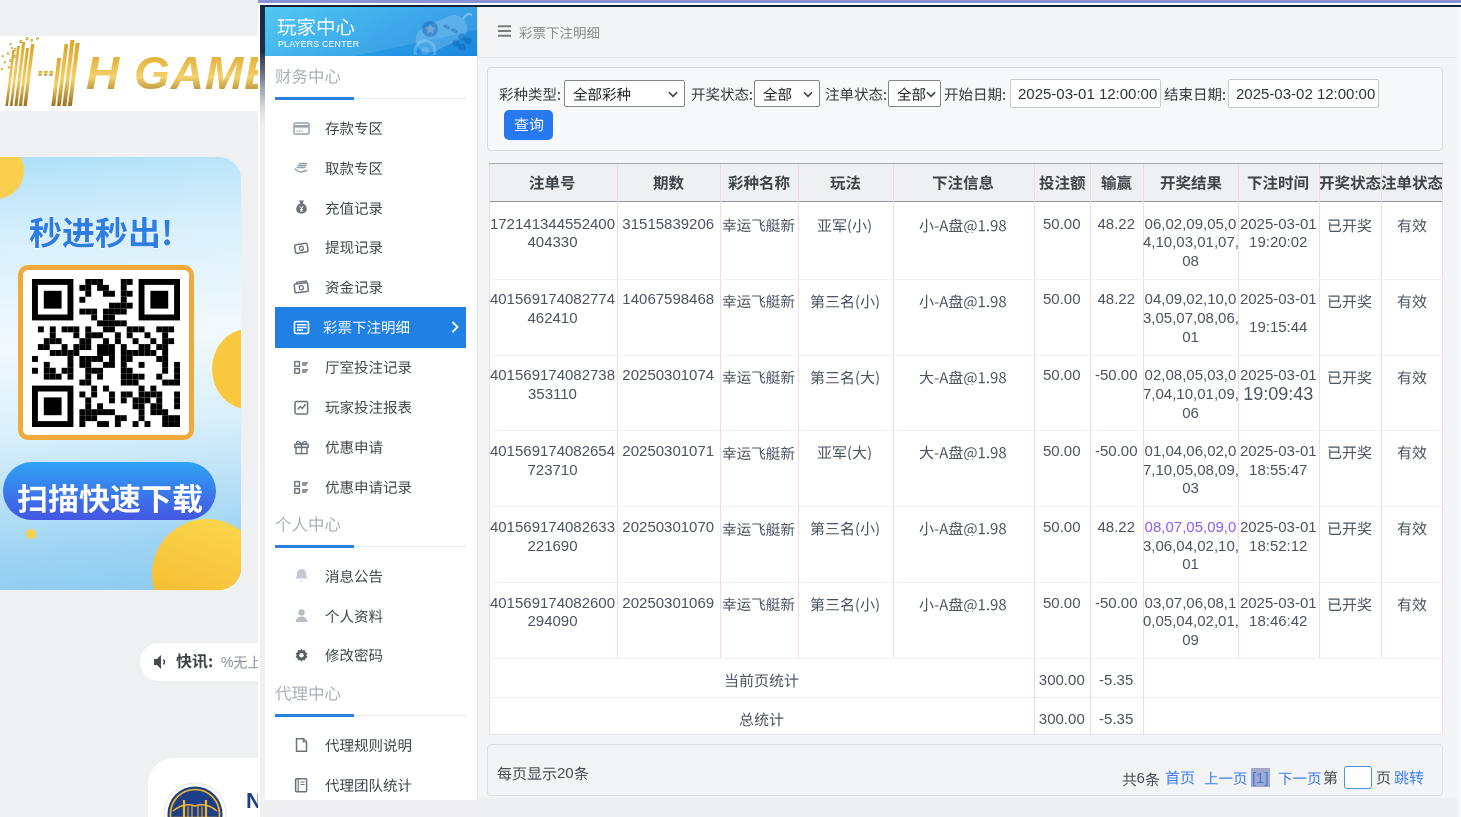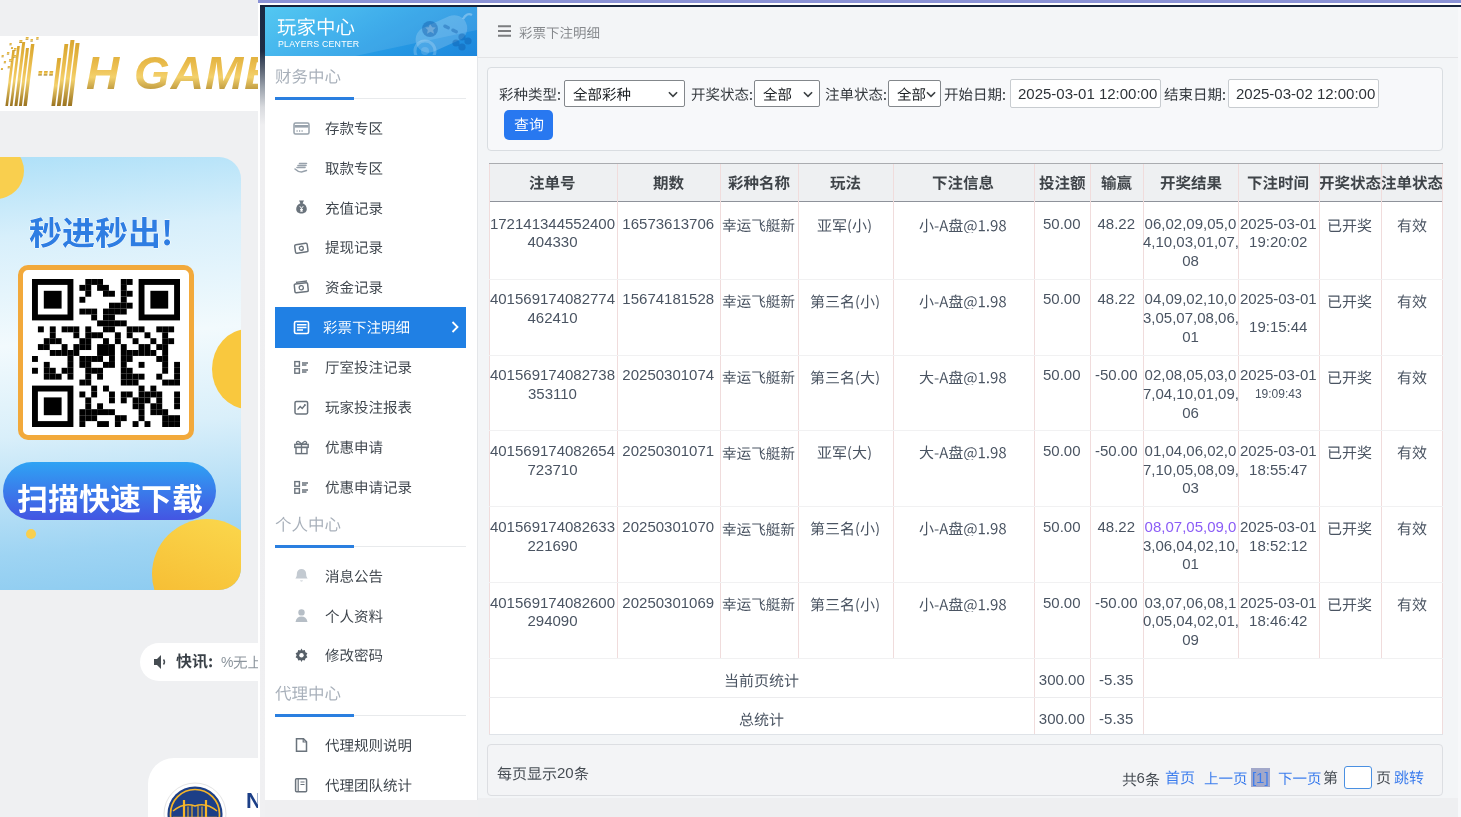--- a/index.html
+++ b/index.html
@@ -568,21 +568,21 @@
 <div class="abs" style="left:488.5px;top:278.8px;width:954.5px;height:1px;background:#f1f1f2"></div>
 <div class="abs" style="left:488.5px;top:354.6px;width:954.5px;height:1px;background:#f1f1f2"></div>
 <div class="abs" style="left:488.5px;top:430.4px;width:954.5px;height:1px;background:#f1f1f2"></div>
 <div class="abs" style="left:488.5px;top:506.2px;width:954.5px;height:1px;background:#f1f1f2"></div>
 <div class="abs" style="left:488.5px;top:582.0px;width:954.5px;height:1px;background:#f1f1f2"></div>
 <div class="abs" style="left:488.5px;top:657.6px;width:954.5px;height:1px;background:#f1f1f2"></div>
 <div class="abs" style="left:488.5px;top:696.8px;width:954.5px;height:1px;background:#ececee"></div>
 <div class="abs" style="left:488.5px;top:734.3px;width:954.5px;height:1px;background:#dfe3e8"></div>
 <div class="abs" style="left:488.5px;top:214.6px;width:128.0px;text-align:center;font-size:15px;line-height:18.7px;color:#4a5462">172141344552400</div>
 <div class="abs" style="left:488.5px;top:233.3px;width:128.0px;text-align:center;font-size:15px;line-height:18.7px;color:#4a5462">404330</div>
-<div class="abs" style="left:616.5px;top:214.6px;width:103.5px;text-align:center;font-size:15px;line-height:18.7px;color:#4a5462">16573613706</div>
+<div class="abs" style="left:616.5px;top:214.6px;width:103.5px;text-align:center;font-size:15px;line-height:18.7px;color:#4a5462">31515839206</div>
 <div class="abs" style="left:722.2px;top:216.8px"><svg class="zh" width="73.0" height="14.6" viewBox="0 0 5000 1000" style="vertical-align:-2.2px" fill="#4a5462">
       <path d="M130 539L130 606L458 606L458 723L76 723L76 790L458 790L458 961L536 961L536 790L924 790L924 723L536 723L536 606L877 606L877 539L696 539C720 502 746 457 769 416L689 394C674 437 645 496 620 539L321 539L374 522C364 488 337 434 312 394L954 394L954 327L536 327L536 214L849 214L849 147L536 147L536 41L458 41L458 147L154 147L154 214L458 214L458 327L49 327L49 394L308 394L240 414C262 452 287 504 297 539ZM1380 103L1380 174L1884 174L1884 103ZM1068 142C1127 183 1206 241 1245 276L1297 222C1256 187 1175 132 1118 94ZM1375 761C1405 748 1449 744 1825 711L1864 787L1931 752C1892 676 1812 545 1750 448L1688 477C1720 528 1756 589 1789 646L1459 671C1512 594 1565 496 1606 402L1955 402L1955 331L1314 331L1314 402L1516 402C1478 503 1422 600 1404 627C1383 659 1367 682 1349 685C1358 706 1371 745 1375 761ZM1252 390L1042 390L1042 460L1179 460L1179 779C1136 798 1086 842 1037 895L1090 964C1139 898 1189 838 1222 838C1245 838 1280 871 1320 896C1391 939 1474 951 1597 951C1705 951 1876 946 1944 941C1945 919 1957 880 1967 859C1864 870 1713 878 1599 878C1488 878 1403 871 1336 829C1297 805 1273 785 1252 775ZM2863 175C2814 235 2737 310 2667 368C2662 286 2660 196 2659 99L2067 99L2067 177L2584 177C2595 642 2644 931 2856 932C2927 931 2951 882 2961 724C2943 716 2920 697 2902 680C2898 792 2888 854 2859 855C2752 855 2699 707 2675 470C2761 518 2854 578 2903 622L2943 562C2892 519 2796 460 2710 414C2784 357 2867 280 2932 212ZM3179 290C3203 333 3226 391 3235 429L3282 409C3273 372 3249 315 3223 273ZM3181 603C3205 651 3228 714 3235 756L3285 737C3277 696 3253 634 3227 586ZM3426 456C3426 450 3434 442 3444 436L3546 436C3539 530 3526 611 3506 680C3489 639 3474 589 3463 530L3412 546C3429 634 3452 704 3480 758C3452 825 3416 876 3371 910C3385 923 3402 946 3411 961C3455 925 3491 879 3519 821C3593 918 3692 941 3808 941L3944 941C3947 922 3957 890 3967 873C3937 874 3835 874 3812 874C3708 874 3615 853 3547 755C3581 659 3601 537 3609 380L3572 374L3561 376L3499 376C3537 303 3575 208 3605 113L3562 86L3545 94L3401 94L3401 160L3522 160C3496 243 3461 320 3448 343C3433 372 3411 399 3395 403C3404 415 3421 442 3426 456ZM3886 61C3824 88 3711 114 3612 129C3621 144 3630 167 3634 182C3671 177 3711 171 3750 163L3750 378L3637 378L3637 446L3750 446L3750 702L3616 702L3616 769L3953 769L3953 702L3816 702L3816 446L3933 446L3933 378L3816 378L3816 149C3862 138 3904 126 3940 112ZM3310 226L3310 476L3159 476L3159 226ZM3040 476L3040 541L3100 541C3100 664 3094 820 3027 929C3041 935 3069 949 3080 959C3149 846 3159 672 3159 541L3310 541L3310 875C3310 887 3306 891 3294 892C3282 892 3244 892 3199 890C3208 907 3217 934 3220 950C3280 950 3316 949 3339 939C3362 928 3370 909 3370 875L3370 164L3247 164L3289 48L3211 33C3205 70 3191 123 3177 164L3100 164L3100 476ZM4360 667C4390 717 4426 785 4442 829L4495 797C4480 755 4444 690 4411 640ZM4135 645C4115 706 4082 768 4041 812C4056 821 4082 840 4094 850C4133 803 4173 730 4196 660ZM4553 136L4553 480C4553 613 4545 785 4460 905C4476 914 4506 937 4518 951C4610 821 4623 624 4623 480L4623 448L4775 448L4775 955L4848 955L4848 448L4958 448L4958 378L4623 378L4623 186C4729 170 4843 144 4927 113L4866 58C4794 88 4665 118 4553 136ZM4214 53C4230 81 4246 115 4258 145L4061 145L4061 208L4503 208L4503 145L4336 145C4323 112 4301 69 4282 36ZM4377 213C4365 259 4342 327 4323 373L4046 373L4046 437L4251 437L4251 541L4050 541L4050 607L4251 607L4251 862C4251 872 4249 875 4239 875C4228 876 4197 876 4162 875C4172 893 4182 921 4184 939C4233 939 4267 938 4290 927C4313 916 4320 898 4320 863L4320 607L4507 607L4507 541L4320 541L4320 437L4519 437L4519 373L4391 373C4410 331 4429 277 4447 228ZM4126 229C4146 274 4161 334 4165 373L4230 355C4225 317 4208 258 4187 215Z"></path>
     </svg></div>
 <div class="abs" style="left:817.4px;top:216.8px"><svg class="zh" width="55.1" height="15" viewBox="0 0 3676 1000" style="vertical-align:-2.2px" fill="#4a5462">
       <path d="M837 317C802 422 736 560 685 648L752 673C803 586 865 455 909 343ZM83 340C134 449 193 593 218 679L289 649C262 565 201 423 149 317ZM73 100L73 174L332 174L332 829L45 829L45 901L955 901L955 829L654 829L654 174L932 174L932 100ZM412 829L412 174L574 174L574 829ZM1076 81L1076 292L1149 292L1149 148L1849 148L1849 292L1925 292L1925 81ZM1209 613C1219 605 1254 599 1311 599L1497 599L1497 725L1077 725L1077 795L1497 795L1497 959L1572 959L1572 795L1931 795L1931 725L1572 725L1572 599L1847 599L1848 532L1572 532L1572 416L1497 416L1497 532L1285 532C1317 483 1348 427 1378 367L1818 367L1818 301L1409 301C1424 268 1438 234 1451 200L1374 177C1361 219 1345 261 1328 301L1180 301L1180 367L1299 367C1275 419 1253 460 1242 477C1221 512 1203 537 1184 541C1193 561 1206 598 1209 613ZM2239 1076L2295 1051C2209 909 2168 739 2168 569C2168 400 2209 231 2295 88L2239 62C2147 212 2092 373 2092 569C2092 766 2147 927 2239 1076ZM2802 54L2802 856C2802 876 2794 882 2774 883C2753 884 2681 885 2608 882C2620 903 2634 939 2639 960C2733 961 2795 959 2832 946C2868 934 2883 911 2883 856L2883 54ZM3043 309C3129 453 3210 640 3233 759L3314 726C3288 606 3203 422 3115 282ZM2540 289C2515 423 2459 596 2370 702C2391 711 2424 729 2441 742C2532 631 2591 450 2624 303ZM3437 1076C3529 927 3584 766 3584 569C3584 373 3529 212 3437 62L3380 88C3466 231 3509 400 3509 569C3509 739 3466 909 3380 1051Z"></path>
     </svg></div>
 <div class="abs" style="left:919.4px;top:216.8px"><svg class="zh" width="87.7" height="15" viewBox="0 0 5844 1000" style="vertical-align:-2.2px" fill="#4a5462">
       <path d="M464 54L464 856C464 876 456 882 436 883C415 884 343 885 270 882C282 903 296 939 301 960C395 961 457 959 494 946C530 934 545 911 545 856L545 54ZM705 309C791 453 872 640 895 759L976 726C950 606 865 422 777 282ZM202 289C177 423 121 596 32 702C53 711 86 729 103 742C194 631 253 450 286 303ZM1046 635L1302 635L1302 565L1046 565ZM1351 880L1444 880L1515 656L1783 656L1853 880L1951 880L1702 147L1599 147ZM1538 583L1574 470C1600 387 1624 308 1647 222L1651 222C1675 307 1698 387 1725 470L1760 583ZM2345 454C2401 483 2471 528 2505 560L2543 512C2509 480 2438 438 2383 411ZM2419 30C2412 54 2399 87 2386 115L2167 115L2167 291L2166 330L2006 330L2006 396L2156 396C2141 457 2106 519 2029 568C2045 578 2073 606 2084 621C2176 561 2216 478 2232 396L2696 396L2696 513C2696 524 2692 528 2678 528C2665 529 2619 529 2571 528C2582 546 2592 573 2595 592C2663 592 2707 592 2734 581C2762 570 2771 550 2771 514L2771 396L2911 396L2911 330L2771 330L2771 115L2467 115L2500 46ZM2352 233C2405 259 2469 300 2500 330L2241 330L2242 292L2242 177L2696 177L2696 330L2502 330L2540 284C2507 253 2442 214 2389 190ZM2113 619L2113 865L2000 865L2000 932L2910 932L2910 865L2798 865L2798 619ZM2183 865L2183 680L2317 680L2317 865ZM2386 865L2386 680L2520 680L2520 865ZM2590 865L2590 680L2725 680L2725 865ZM3404 1053C3482 1053 3552 1035 3617 996L3592 942C3543 971 3480 992 3411 992C3221 992 3078 868 3078 650C3078 389 3271 219 3470 219C3673 219 3780 351 3780 532C3780 676 3700 763 3629 763C3568 763 3546 720 3568 631L3612 408L3552 408L3539 454L3537 454C3516 417 3486 399 3448 399C3317 399 3232 540 3232 658C3232 760 3291 817 3367 817C3417 817 3467 783 3503 740L3506 740C3513 797 3560 825 3621 825C3722 825 3844 723 3844 528C3844 308 3702 158 3478 158C3228 158 3011 354 3011 653C3011 914 3186 1053 3404 1053ZM3385 754C3340 754 3306 725 3306 653C3306 568 3361 463 3448 463C3479 463 3499 475 3520 510L3489 687C3450 734 3416 754 3385 754ZM3989 880L4391 880L4391 804L4244 804L4244 147L4174 147C4134 170 4087 187 4022 199L4022 257L4153 257L4153 804L3989 804ZM4595 893C4631 893 4661 865 4661 824C4661 782 4631 754 4595 754C4558 754 4529 782 4529 824C4529 865 4558 893 4595 893ZM4969 893C5106 893 5235 779 5235 482C5235 249 5129 134 4988 134C4874 134 4778 229 4778 372C4778 523 4858 602 4980 602C5041 602 5104 567 5149 513C5142 740 5060 817 4966 817C4918 817 4874 796 4842 761L4792 818C4833 861 4889 893 4969 893ZM5148 436C5099 506 5044 534 4995 534C4908 534 4864 470 4864 372C4864 271 4918 205 4989 205C5082 205 5138 285 5148 436ZM5569 893C5706 893 5798 810 5798 704C5798 603 5739 548 5675 511L5675 506C5718 472 5772 406 5772 329C5772 216 5696 136 5571 136C5457 136 5370 211 5370 322C5370 399 5416 454 5469 491L5469 495C5402 531 5335 600 5335 698C5335 811 5433 893 5569 893ZM5619 482C5532 448 5453 409 5453 322C5453 251 5502 204 5570 204C5648 204 5694 261 5694 334C5694 388 5668 438 5619 482ZM5570 825C5482 825 5416 768 5416 690C5416 620 5458 562 5517 524C5621 566 5711 602 5711 701C5711 774 5655 825 5570 825Z"></path>
     </svg></div>
 <div class="abs" style="left:1034px;top:214.6px;width:55.5px;text-align:center;font-size:15px;line-height:18.7px;color:#4a5462">50.00</div>
@@ -593,21 +593,21 @@
 <div class="abs" style="left:1238px;top:214.6px;width:80.5px;text-align:center;font-size:15px;line-height:18.7px;color:#4a5462">2025-03-01</div>
 <div class="abs" style="left:1238px;top:233.3px;width:80.5px;text-align:center;font-size:15px;line-height:18.7px;color:#4a5462">19:20:02</div>
 <div class="abs" style="left:1327.2px;top:216.8px"><svg class="zh" width="45.0" height="15" viewBox="0 0 3000 1000" style="vertical-align:-2.2px" fill="#4a5462">
       <path d="M93 102L93 177L747 177L747 440L222 440L222 275L146 275L146 778C146 902 197 932 359 932C397 932 695 932 735 932C900 932 933 877 952 693C930 689 896 676 876 662C862 823 845 858 736 858C668 858 408 858 355 858C245 858 222 843 222 779L222 514L747 514L747 564L825 564L825 102ZM1649 177L1649 462L1369 462L1369 419L1369 177ZM1052 462L1052 534L1288 534C1274 671 1223 805 1054 908C1074 921 1101 946 1114 964C1299 847 1351 691 1365 534L1649 534L1649 961L1726 961L1726 534L1949 534L1949 462L1726 462L1726 177L1918 177L1918 105L1089 105L1089 177L1293 177L1293 419L1292 462ZM2074 122C2111 171 2152 238 2166 281L2228 246C2212 204 2170 139 2132 93ZM2464 530C2460 557 2456 582 2450 606L2060 606L2060 674L2429 674C2383 784 2284 859 2043 898C2057 913 2074 942 2079 960C2332 917 2444 830 2499 703C2574 848 2710 923 2915 954C2925 933 2944 903 2961 887C2761 865 2625 800 2560 674L2938 674L2938 606L2530 606C2535 582 2539 556 2543 530ZM2047 407L2079 472C2138 442 2209 404 2279 365L2279 531L2352 531L2352 40L2279 40L2279 294C2192 338 2106 381 2047 407ZM2597 37C2562 112 2479 193 2391 241C2405 254 2426 280 2437 295C2486 268 2533 231 2573 189L2851 189C2816 263 2763 319 2696 362C2664 323 2613 275 2570 241L2514 274C2556 309 2605 356 2636 394C2561 430 2473 452 2377 466C2391 481 2410 511 2417 529C2665 485 2865 386 2945 144L2901 122L2887 125L2628 125C2644 104 2657 82 2669 60Z"></path>
     </svg></div>
 <div class="abs" style="left:1397.0px;top:216.8px"><svg class="zh" width="30.0" height="15" viewBox="0 0 2000 1000" style="vertical-align:-2.2px" fill="#4a5462">
       <path d="M391 40C379 83 365 127 347 170L63 170L63 240L316 240C252 372 160 494 40 576C54 590 78 617 88 634C151 589 207 535 255 474L255 959L329 959L329 761L748 761L748 865C748 880 743 886 726 886C707 887 646 888 580 885C590 906 601 937 605 957C691 957 746 957 779 946C812 933 822 910 822 866L822 356L336 356C359 318 379 280 397 240L939 240L939 170L427 170C442 133 455 95 467 58ZM329 591L748 591L748 696L329 696ZM329 527L329 424L748 424L748 527ZM1169 280C1137 357 1087 439 1035 496C1050 506 1077 530 1088 541C1140 481 1197 386 1234 299ZM1334 307C1379 361 1426 435 1445 484L1505 449C1485 401 1436 329 1390 277ZM1201 64C1230 101 1259 151 1273 186L1058 186L1058 254L1513 254L1513 186L1286 186L1341 161C1327 127 1295 76 1263 39ZM1138 520C1178 559 1220 604 1259 650C1203 747 1129 825 1038 881C1054 893 1081 921 1091 935C1176 877 1248 801 1306 707C1349 762 1386 815 1408 857L1468 810C1441 762 1395 701 1344 640C1372 584 1396 522 1415 456L1344 443C1331 493 1314 539 1294 583C1261 547 1226 511 1194 480ZM1657 292L1824 292C1804 426 1774 540 1726 634C1685 552 1654 460 1633 362ZM1645 39C1616 217 1566 388 1484 497C1500 510 1525 539 1535 554C1555 526 1573 495 1590 461C1615 550 1646 632 1684 704C1625 791 1546 858 1440 907C1456 920 1482 949 1492 963C1588 913 1664 850 1723 771C1775 850 1838 915 1914 959C1926 940 1950 913 1967 899C1886 857 1820 790 1766 706C1831 596 1871 460 1897 292L1954 292L1954 222L1677 222C1692 167 1704 109 1715 50Z"></path>
     </svg></div>
 <div class="abs" style="left:488.5px;top:290.4px;width:128.0px;text-align:center;font-size:15px;line-height:18.7px;color:#4a5462">401569174082774</div>
 <div class="abs" style="left:488.5px;top:309.1px;width:128.0px;text-align:center;font-size:15px;line-height:18.7px;color:#4a5462">462410</div>
-<div class="abs" style="left:616.5px;top:290.4px;width:103.5px;text-align:center;font-size:15px;line-height:18.7px;color:#4a5462">15674181528</div>
+<div class="abs" style="left:616.5px;top:290.4px;width:103.5px;text-align:center;font-size:15px;line-height:18.7px;color:#4a5462">14067598468</div>
 <div class="abs" style="left:722.2px;top:292.6px"><svg class="zh" width="73.0" height="14.6" viewBox="0 0 5000 1000" style="vertical-align:-2.2px" fill="#4a5462">
       <path d="M130 539L130 606L458 606L458 723L76 723L76 790L458 790L458 961L536 961L536 790L924 790L924 723L536 723L536 606L877 606L877 539L696 539C720 502 746 457 769 416L689 394C674 437 645 496 620 539L321 539L374 522C364 488 337 434 312 394L954 394L954 327L536 327L536 214L849 214L849 147L536 147L536 41L458 41L458 147L154 147L154 214L458 214L458 327L49 327L49 394L308 394L240 414C262 452 287 504 297 539ZM1380 103L1380 174L1884 174L1884 103ZM1068 142C1127 183 1206 241 1245 276L1297 222C1256 187 1175 132 1118 94ZM1375 761C1405 748 1449 744 1825 711L1864 787L1931 752C1892 676 1812 545 1750 448L1688 477C1720 528 1756 589 1789 646L1459 671C1512 594 1565 496 1606 402L1955 402L1955 331L1314 331L1314 402L1516 402C1478 503 1422 600 1404 627C1383 659 1367 682 1349 685C1358 706 1371 745 1375 761ZM1252 390L1042 390L1042 460L1179 460L1179 779C1136 798 1086 842 1037 895L1090 964C1139 898 1189 838 1222 838C1245 838 1280 871 1320 896C1391 939 1474 951 1597 951C1705 951 1876 946 1944 941C1945 919 1957 880 1967 859C1864 870 1713 878 1599 878C1488 878 1403 871 1336 829C1297 805 1273 785 1252 775ZM2863 175C2814 235 2737 310 2667 368C2662 286 2660 196 2659 99L2067 99L2067 177L2584 177C2595 642 2644 931 2856 932C2927 931 2951 882 2961 724C2943 716 2920 697 2902 680C2898 792 2888 854 2859 855C2752 855 2699 707 2675 470C2761 518 2854 578 2903 622L2943 562C2892 519 2796 460 2710 414C2784 357 2867 280 2932 212ZM3179 290C3203 333 3226 391 3235 429L3282 409C3273 372 3249 315 3223 273ZM3181 603C3205 651 3228 714 3235 756L3285 737C3277 696 3253 634 3227 586ZM3426 456C3426 450 3434 442 3444 436L3546 436C3539 530 3526 611 3506 680C3489 639 3474 589 3463 530L3412 546C3429 634 3452 704 3480 758C3452 825 3416 876 3371 910C3385 923 3402 946 3411 961C3455 925 3491 879 3519 821C3593 918 3692 941 3808 941L3944 941C3947 922 3957 890 3967 873C3937 874 3835 874 3812 874C3708 874 3615 853 3547 755C3581 659 3601 537 3609 380L3572 374L3561 376L3499 376C3537 303 3575 208 3605 113L3562 86L3545 94L3401 94L3401 160L3522 160C3496 243 3461 320 3448 343C3433 372 3411 399 3395 403C3404 415 3421 442 3426 456ZM3886 61C3824 88 3711 114 3612 129C3621 144 3630 167 3634 182C3671 177 3711 171 3750 163L3750 378L3637 378L3637 446L3750 446L3750 702L3616 702L3616 769L3953 769L3953 702L3816 702L3816 446L3933 446L3933 378L3816 378L3816 149C3862 138 3904 126 3940 112ZM3310 226L3310 476L3159 476L3159 226ZM3040 476L3040 541L3100 541C3100 664 3094 820 3027 929C3041 935 3069 949 3080 959C3149 846 3159 672 3159 541L3310 541L3310 875C3310 887 3306 891 3294 892C3282 892 3244 892 3199 890C3208 907 3217 934 3220 950C3280 950 3316 949 3339 939C3362 928 3370 909 3370 875L3370 164L3247 164L3289 48L3211 33C3205 70 3191 123 3177 164L3100 164L3100 476ZM4360 667C4390 717 4426 785 4442 829L4495 797C4480 755 4444 690 4411 640ZM4135 645C4115 706 4082 768 4041 812C4056 821 4082 840 4094 850C4133 803 4173 730 4196 660ZM4553 136L4553 480C4553 613 4545 785 4460 905C4476 914 4506 937 4518 951C4610 821 4623 624 4623 480L4623 448L4775 448L4775 955L4848 955L4848 448L4958 448L4958 378L4623 378L4623 186C4729 170 4843 144 4927 113L4866 58C4794 88 4665 118 4553 136ZM4214 53C4230 81 4246 115 4258 145L4061 145L4061 208L4503 208L4503 145L4336 145C4323 112 4301 69 4282 36ZM4377 213C4365 259 4342 327 4323 373L4046 373L4046 437L4251 437L4251 541L4050 541L4050 607L4251 607L4251 862C4251 872 4249 875 4239 875C4228 876 4197 876 4162 875C4172 893 4182 921 4184 939C4233 939 4267 938 4290 927C4313 916 4320 898 4320 863L4320 607L4507 607L4507 541L4320 541L4320 437L4519 437L4519 373L4391 373C4410 331 4429 277 4447 228ZM4126 229C4146 274 4161 334 4165 373L4230 355C4225 317 4208 258 4187 215Z"></path>
     </svg></div>
 <div class="abs" style="left:809.9px;top:292.6px"><svg class="zh" width="70.1" height="15" viewBox="0 0 4676 1000" style="vertical-align:-2.2px" fill="#4a5462">
       <path d="M168 479C160 551 145 640 131 700L398 700C315 787 188 863 70 902C87 916 108 943 119 961C238 914 369 829 457 729L457 960L531 960L531 700L821 700C811 791 800 830 786 844C778 851 768 852 750 852C732 853 685 852 636 847C647 866 656 895 657 916C709 919 758 919 783 917C812 915 830 909 847 892C873 867 886 806 900 666C901 656 902 636 902 636L531 636L531 543L868 543L868 322L131 322L131 386L457 386L457 479ZM231 543L457 543L457 636L217 636ZM531 386L795 386L795 479L531 479ZM212 35C177 131 117 222 46 282C65 291 95 308 109 319C147 283 184 237 216 184L271 184C292 224 312 273 321 305L387 281C380 256 364 218 346 184L507 184L507 126L249 126C261 102 272 77 281 52ZM598 35C572 127 525 215 464 273C483 282 515 301 530 312C561 278 591 234 617 184L685 184C718 223 749 273 763 306L828 278C816 252 793 216 767 184L947 184L947 126L644 126C654 102 663 77 670 52ZM1123 137L1123 213L1879 213L1879 137ZM1187 464L1187 539L1801 539L1801 464ZM1065 811L1065 887L1934 887L1934 811ZM2263 351C2314 386 2373 434 2417 474C2300 536 2171 581 2047 607C2061 624 2079 656 2086 676C2141 663 2197 647 2252 627L2252 959L2327 959L2327 907L2773 907L2773 959L2849 959L2849 540L2451 540C2617 451 2762 327 2844 167L2794 136L2781 140L2427 140C2451 112 2473 83 2492 54L2406 37C2347 133 2233 244 2069 321C2087 334 2111 361 2122 379C2217 330 2296 271 2361 209L2733 209C2674 297 2587 372 2487 435C2440 394 2374 344 2321 308ZM2773 838L2327 838L2327 609L2773 609ZM3239 1076L3295 1051C3209 909 3168 739 3168 569C3168 400 3209 231 3295 88L3239 62C3147 212 3092 373 3092 569C3092 766 3147 927 3239 1076ZM3802 54L3802 856C3802 876 3794 882 3774 883C3753 884 3681 885 3608 882C3620 903 3634 939 3639 960C3733 961 3795 959 3832 946C3868 934 3883 911 3883 856L3883 54ZM4043 309C4129 453 4210 640 4233 759L4314 726C4288 606 4203 422 4115 282ZM3540 289C3515 423 3459 596 3370 702C3391 711 3424 729 3441 742C3532 631 3591 450 3624 303ZM4437 1076C4529 927 4584 766 4584 569C4584 373 4529 212 4437 62L4380 88C4466 231 4509 400 4509 569C4509 739 4466 909 4380 1051Z"></path>
     </svg></div>
 <div class="abs" style="left:919.4px;top:292.6px"><svg class="zh" width="87.7" height="15" viewBox="0 0 5844 1000" style="vertical-align:-2.2px" fill="#4a5462">
       <path d="M464 54L464 856C464 876 456 882 436 883C415 884 343 885 270 882C282 903 296 939 301 960C395 961 457 959 494 946C530 934 545 911 545 856L545 54ZM705 309C791 453 872 640 895 759L976 726C950 606 865 422 777 282ZM202 289C177 423 121 596 32 702C53 711 86 729 103 742C194 631 253 450 286 303ZM1046 635L1302 635L1302 565L1046 565ZM1351 880L1444 880L1515 656L1783 656L1853 880L1951 880L1702 147L1599 147ZM1538 583L1574 470C1600 387 1624 308 1647 222L1651 222C1675 307 1698 387 1725 470L1760 583ZM2345 454C2401 483 2471 528 2505 560L2543 512C2509 480 2438 438 2383 411ZM2419 30C2412 54 2399 87 2386 115L2167 115L2167 291L2166 330L2006 330L2006 396L2156 396C2141 457 2106 519 2029 568C2045 578 2073 606 2084 621C2176 561 2216 478 2232 396L2696 396L2696 513C2696 524 2692 528 2678 528C2665 529 2619 529 2571 528C2582 546 2592 573 2595 592C2663 592 2707 592 2734 581C2762 570 2771 550 2771 514L2771 396L2911 396L2911 330L2771 330L2771 115L2467 115L2500 46ZM2352 233C2405 259 2469 300 2500 330L2241 330L2242 292L2242 177L2696 177L2696 330L2502 330L2540 284C2507 253 2442 214 2389 190ZM2113 619L2113 865L2000 865L2000 932L2910 932L2910 865L2798 865L2798 619ZM2183 865L2183 680L2317 680L2317 865ZM2386 865L2386 680L2520 680L2520 865ZM2590 865L2590 680L2725 680L2725 865ZM3404 1053C3482 1053 3552 1035 3617 996L3592 942C3543 971 3480 992 3411 992C3221 992 3078 868 3078 650C3078 389 3271 219 3470 219C3673 219 3780 351 3780 532C3780 676 3700 763 3629 763C3568 763 3546 720 3568 631L3612 408L3552 408L3539 454L3537 454C3516 417 3486 399 3448 399C3317 399 3232 540 3232 658C3232 760 3291 817 3367 817C3417 817 3467 783 3503 740L3506 740C3513 797 3560 825 3621 825C3722 825 3844 723 3844 528C3844 308 3702 158 3478 158C3228 158 3011 354 3011 653C3011 914 3186 1053 3404 1053ZM3385 754C3340 754 3306 725 3306 653C3306 568 3361 463 3448 463C3479 463 3499 475 3520 510L3489 687C3450 734 3416 754 3385 754ZM3989 880L4391 880L4391 804L4244 804L4244 147L4174 147C4134 170 4087 187 4022 199L4022 257L4153 257L4153 804L3989 804ZM4595 893C4631 893 4661 865 4661 824C4661 782 4631 754 4595 754C4558 754 4529 782 4529 824C4529 865 4558 893 4595 893ZM4969 893C5106 893 5235 779 5235 482C5235 249 5129 134 4988 134C4874 134 4778 229 4778 372C4778 523 4858 602 4980 602C5041 602 5104 567 5149 513C5142 740 5060 817 4966 817C4918 817 4874 796 4842 761L4792 818C4833 861 4889 893 4969 893ZM5148 436C5099 506 5044 534 4995 534C4908 534 4864 470 4864 372C4864 271 4918 205 4989 205C5082 205 5138 285 5148 436ZM5569 893C5706 893 5798 810 5798 704C5798 603 5739 548 5675 511L5675 506C5718 472 5772 406 5772 329C5772 216 5696 136 5571 136C5457 136 5370 211 5370 322C5370 399 5416 454 5469 491L5469 495C5402 531 5335 600 5335 698C5335 811 5433 893 5569 893ZM5619 482C5532 448 5453 409 5453 322C5453 251 5502 204 5570 204C5648 204 5694 261 5694 334C5694 388 5668 438 5619 482ZM5570 825C5482 825 5416 768 5416 690C5416 620 5458 562 5517 524C5621 566 5711 602 5711 701C5711 774 5655 825 5570 825Z"></path>
     </svg></div>
 <div class="abs" style="left:1034px;top:290.4px;width:55.5px;text-align:center;font-size:15px;line-height:18.7px;color:#4a5462">50.00</div>
@@ -634,21 +634,21 @@
     </svg></div>
 <div class="abs" style="left:919.4px;top:368.4px"><svg class="zh" width="87.7" height="15" viewBox="0 0 5844 1000" style="vertical-align:-2.2px" fill="#4a5462">
       <path d="M461 41C460 120 461 221 446 327L62 327L62 404L433 404C393 594 293 788 43 896C64 912 88 939 100 958C344 846 452 654 501 461C579 689 708 866 902 958C915 936 939 905 958 888C764 807 633 625 563 404L942 404L942 327L526 327C540 222 541 122 542 41ZM1046 635L1302 635L1302 565L1046 565ZM1351 880L1444 880L1515 656L1783 656L1853 880L1951 880L1702 147L1599 147ZM1538 583L1574 470C1600 387 1624 308 1647 222L1651 222C1675 307 1698 387 1725 470L1760 583ZM2345 454C2401 483 2471 528 2505 560L2543 512C2509 480 2438 438 2383 411ZM2419 30C2412 54 2399 87 2386 115L2167 115L2167 291L2166 330L2006 330L2006 396L2156 396C2141 457 2106 519 2029 568C2045 578 2073 606 2084 621C2176 561 2216 478 2232 396L2696 396L2696 513C2696 524 2692 528 2678 528C2665 529 2619 529 2571 528C2582 546 2592 573 2595 592C2663 592 2707 592 2734 581C2762 570 2771 550 2771 514L2771 396L2911 396L2911 330L2771 330L2771 115L2467 115L2500 46ZM2352 233C2405 259 2469 300 2500 330L2241 330L2242 292L2242 177L2696 177L2696 330L2502 330L2540 284C2507 253 2442 214 2389 190ZM2113 619L2113 865L2000 865L2000 932L2910 932L2910 865L2798 865L2798 619ZM2183 865L2183 680L2317 680L2317 865ZM2386 865L2386 680L2520 680L2520 865ZM2590 865L2590 680L2725 680L2725 865ZM3404 1053C3482 1053 3552 1035 3617 996L3592 942C3543 971 3480 992 3411 992C3221 992 3078 868 3078 650C3078 389 3271 219 3470 219C3673 219 3780 351 3780 532C3780 676 3700 763 3629 763C3568 763 3546 720 3568 631L3612 408L3552 408L3539 454L3537 454C3516 417 3486 399 3448 399C3317 399 3232 540 3232 658C3232 760 3291 817 3367 817C3417 817 3467 783 3503 740L3506 740C3513 797 3560 825 3621 825C3722 825 3844 723 3844 528C3844 308 3702 158 3478 158C3228 158 3011 354 3011 653C3011 914 3186 1053 3404 1053ZM3385 754C3340 754 3306 725 3306 653C3306 568 3361 463 3448 463C3479 463 3499 475 3520 510L3489 687C3450 734 3416 754 3385 754ZM3989 880L4391 880L4391 804L4244 804L4244 147L4174 147C4134 170 4087 187 4022 199L4022 257L4153 257L4153 804L3989 804ZM4595 893C4631 893 4661 865 4661 824C4661 782 4631 754 4595 754C4558 754 4529 782 4529 824C4529 865 4558 893 4595 893ZM4969 893C5106 893 5235 779 5235 482C5235 249 5129 134 4988 134C4874 134 4778 229 4778 372C4778 523 4858 602 4980 602C5041 602 5104 567 5149 513C5142 740 5060 817 4966 817C4918 817 4874 796 4842 761L4792 818C4833 861 4889 893 4969 893ZM5148 436C5099 506 5044 534 4995 534C4908 534 4864 470 4864 372C4864 271 4918 205 4989 205C5082 205 5138 285 5148 436ZM5569 893C5706 893 5798 810 5798 704C5798 603 5739 548 5675 511L5675 506C5718 472 5772 406 5772 329C5772 216 5696 136 5571 136C5457 136 5370 211 5370 322C5370 399 5416 454 5469 491L5469 495C5402 531 5335 600 5335 698C5335 811 5433 893 5569 893ZM5619 482C5532 448 5453 409 5453 322C5453 251 5502 204 5570 204C5648 204 5694 261 5694 334C5694 388 5668 438 5619 482ZM5570 825C5482 825 5416 768 5416 690C5416 620 5458 562 5517 524C5621 566 5711 602 5711 701C5711 774 5655 825 5570 825Z"></path>
     </svg></div>
 <div class="abs" style="left:1034px;top:366.2px;width:55.5px;text-align:center;font-size:15px;line-height:18.7px;color:#4a5462">50.00</div>
 <div class="abs" style="left:1089.5px;top:366.2px;width:53.5px;text-align:center;font-size:15px;line-height:18.7px;color:#4a5462">-50.00</div>
 <div class="abs" style="left:1143px;top:366.2px;width:95.0px;text-align:center;font-size:15px;line-height:18.7px;color:#4a5462">02,08,05,03,0</div>
 <div class="abs" style="left:1143px;top:384.9px;width:95.0px;text-align:center;font-size:15px;line-height:18.7px;color:#4a5462">7,04,10,01,09,</div>
 <div class="abs" style="left:1143px;top:403.6px;width:95.0px;text-align:center;font-size:15px;line-height:18.7px;color:#4a5462">06</div>
 <div class="abs" style="left:1238px;top:366.2px;width:80.5px;text-align:center;font-size:15px;line-height:18.7px;color:#4a5462">2025-03-01</div>
-<div class="abs" style="left:1238px;top:384.9px;width:80.5px;text-align:center;font-size:12px;line-height:18.7px;color:#4a5462">19:09:43</div>
+<div class="abs" style="left:1238px;top:384.9px;width:80.5px;text-align:center;font-size:18px;line-height:18.7px;color:#4a5462">19:09:43</div>
 <div class="abs" style="left:1327.2px;top:368.4px"><svg class="zh" width="45.0" height="15" viewBox="0 0 3000 1000" style="vertical-align:-2.2px" fill="#4a5462">
       <path d="M93 102L93 177L747 177L747 440L222 440L222 275L146 275L146 778C146 902 197 932 359 932C397 932 695 932 735 932C900 932 933 877 952 693C930 689 896 676 876 662C862 823 845 858 736 858C668 858 408 858 355 858C245 858 222 843 222 779L222 514L747 514L747 564L825 564L825 102ZM1649 177L1649 462L1369 462L1369 419L1369 177ZM1052 462L1052 534L1288 534C1274 671 1223 805 1054 908C1074 921 1101 946 1114 964C1299 847 1351 691 1365 534L1649 534L1649 961L1726 961L1726 534L1949 534L1949 462L1726 462L1726 177L1918 177L1918 105L1089 105L1089 177L1293 177L1293 419L1292 462ZM2074 122C2111 171 2152 238 2166 281L2228 246C2212 204 2170 139 2132 93ZM2464 530C2460 557 2456 582 2450 606L2060 606L2060 674L2429 674C2383 784 2284 859 2043 898C2057 913 2074 942 2079 960C2332 917 2444 830 2499 703C2574 848 2710 923 2915 954C2925 933 2944 903 2961 887C2761 865 2625 800 2560 674L2938 674L2938 606L2530 606C2535 582 2539 556 2543 530ZM2047 407L2079 472C2138 442 2209 404 2279 365L2279 531L2352 531L2352 40L2279 40L2279 294C2192 338 2106 381 2047 407ZM2597 37C2562 112 2479 193 2391 241C2405 254 2426 280 2437 295C2486 268 2533 231 2573 189L2851 189C2816 263 2763 319 2696 362C2664 323 2613 275 2570 241L2514 274C2556 309 2605 356 2636 394C2561 430 2473 452 2377 466C2391 481 2410 511 2417 529C2665 485 2865 386 2945 144L2901 122L2887 125L2628 125C2644 104 2657 82 2669 60Z"></path>
     </svg></div>
 <div class="abs" style="left:1397.0px;top:368.4px"><svg class="zh" width="30.0" height="15" viewBox="0 0 2000 1000" style="vertical-align:-2.2px" fill="#4a5462">
       <path d="M391 40C379 83 365 127 347 170L63 170L63 240L316 240C252 372 160 494 40 576C54 590 78 617 88 634C151 589 207 535 255 474L255 959L329 959L329 761L748 761L748 865C748 880 743 886 726 886C707 887 646 888 580 885C590 906 601 937 605 957C691 957 746 957 779 946C812 933 822 910 822 866L822 356L336 356C359 318 379 280 397 240L939 240L939 170L427 170C442 133 455 95 467 58ZM329 591L748 591L748 696L329 696ZM329 527L329 424L748 424L748 527ZM1169 280C1137 357 1087 439 1035 496C1050 506 1077 530 1088 541C1140 481 1197 386 1234 299ZM1334 307C1379 361 1426 435 1445 484L1505 449C1485 401 1436 329 1390 277ZM1201 64C1230 101 1259 151 1273 186L1058 186L1058 254L1513 254L1513 186L1286 186L1341 161C1327 127 1295 76 1263 39ZM1138 520C1178 559 1220 604 1259 650C1203 747 1129 825 1038 881C1054 893 1081 921 1091 935C1176 877 1248 801 1306 707C1349 762 1386 815 1408 857L1468 810C1441 762 1395 701 1344 640C1372 584 1396 522 1415 456L1344 443C1331 493 1314 539 1294 583C1261 547 1226 511 1194 480ZM1657 292L1824 292C1804 426 1774 540 1726 634C1685 552 1654 460 1633 362ZM1645 39C1616 217 1566 388 1484 497C1500 510 1525 539 1535 554C1555 526 1573 495 1590 461C1615 550 1646 632 1684 704C1625 791 1546 858 1440 907C1456 920 1482 949 1492 963C1588 913 1664 850 1723 771C1775 850 1838 915 1914 959C1926 940 1950 913 1967 899C1886 857 1820 790 1766 706C1831 596 1871 460 1897 292L1954 292L1954 222L1677 222C1692 167 1704 109 1715 50Z"></path>
     </svg></div>
 <div class="abs" style="left:488.5px;top:442.0px;width:128.0px;text-align:center;font-size:15px;line-height:18.7px;color:#4a5462">401569174082654</div>
 <div class="abs" style="left:488.5px;top:460.7px;width:128.0px;text-align:center;font-size:15px;line-height:18.7px;color:#4a5462">723710</div>
 <div class="abs" style="left:616.5px;top:442.0px;width:103.5px;text-align:center;font-size:15px;line-height:18.7px;color:#4a5462">20250301071</div>
 <div class="abs" style="left:722.2px;top:444.2px"><svg class="zh" width="73.0" height="14.6" viewBox="0 0 5000 1000" style="vertical-align:-2.2px" fill="#4a5462">

